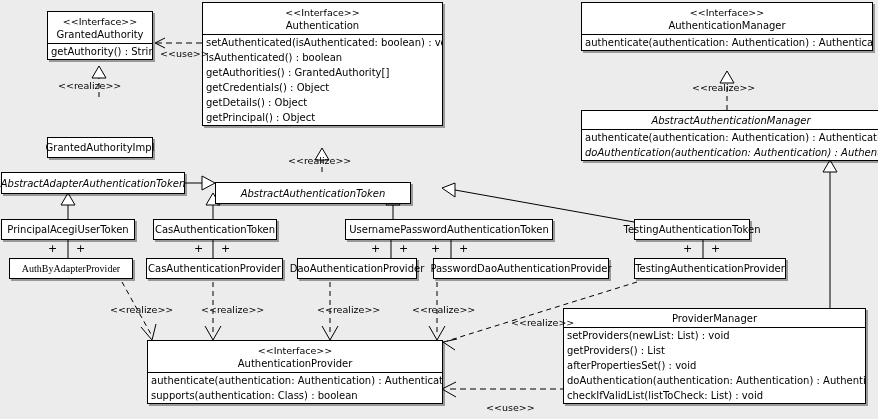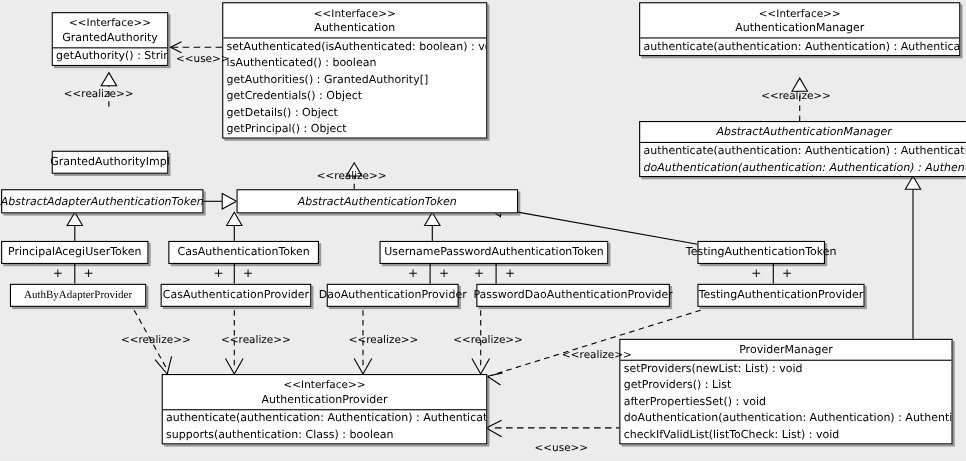--- a/index.html
+++ b/index.html
@@ -193,29 +193,29 @@
     <div class="sep ops">
       <div class="op">authenticate(authentication: Authentication) : Authentication</div>
       <div class="op italic">doAuthentication(authentication: Authentication) : Authentication</div>
     </div>
   </div>
 
   <div class="uml simple italic" style="left:1px;top:172px;width:184px;height:22px;">
     <span>AbstractAdapterAuthenticationToken</span>
   </div>
 
-  <div class="uml simple italic" style="left:215px;top:172px;width:256px;height:22px;text-align:center;">
+  <div class="uml simple italic" style="left:215px;top:182px;width:196px;height:22px;text-align:center;">
     <span>AbstractAuthenticationToken</span>
   </div>
 
   <div class="uml simple" style="left:1px;top:219px;width:134px;height:21px;">
     <span>PrincipalAcegiUserToken</span>
   </div>
 
-  <div class="uml simple" style="left:153px;top:219px;width:137px;height:21px;">
+  <div class="uml simple" style="left:153px;top:219px;width:124px;height:21px;">
     <span>CasAuthenticationToken</span>
   </div>
 
   <div class="uml simple" style="left:345px;top:219px;width:208px;height:21px;">
     <span>UsernamePasswordAuthenticationToken</span>
   </div>
 
   <div class="uml simple" style="left:634px;top:219px;width:116px;height:21px;">
     <span>TestingAuthenticationToken</span>
   </div>

